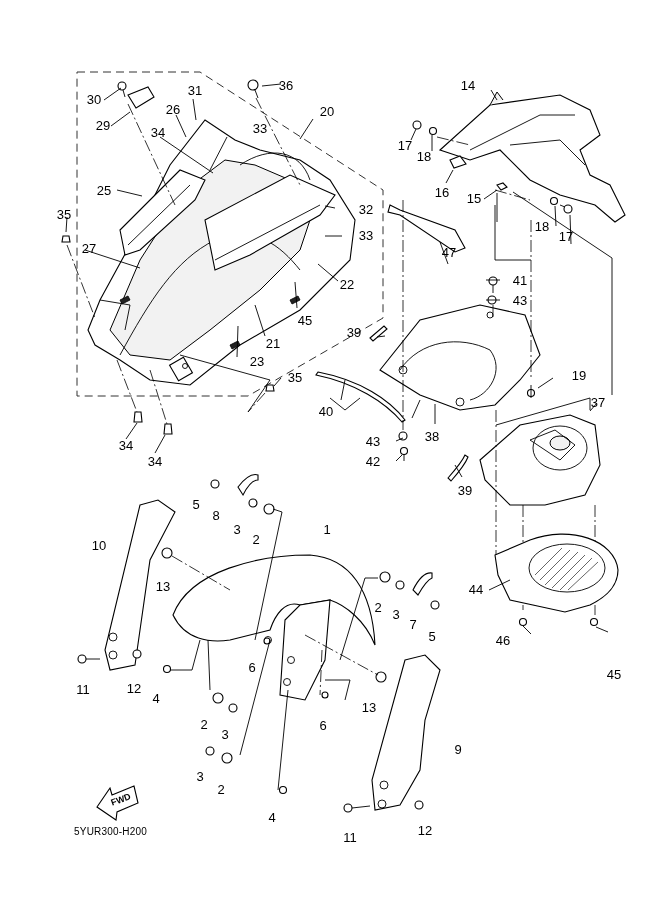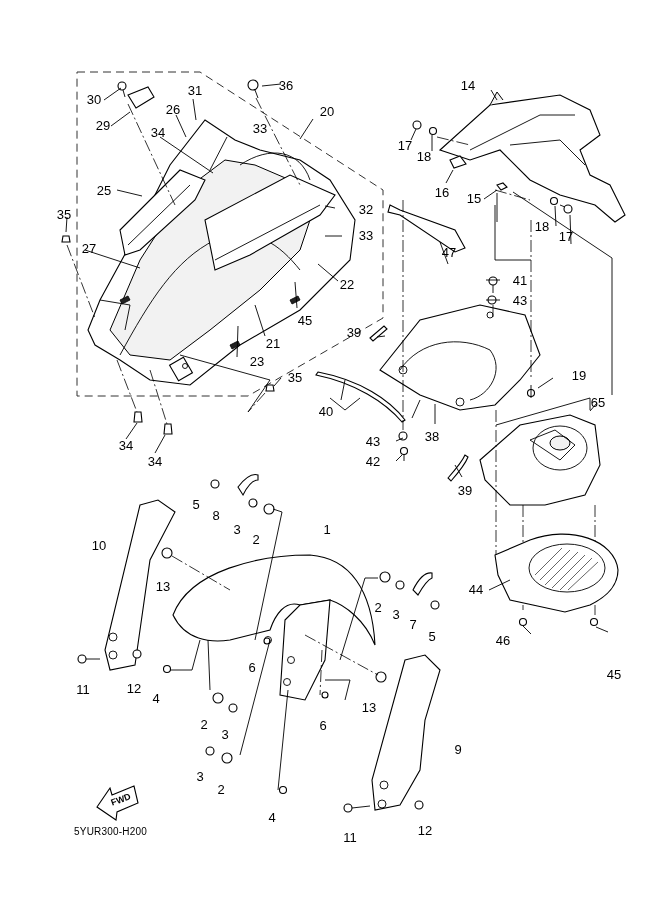--- a/index.html
+++ b/index.html
@@ -372,21 +372,21 @@
 <span class="lbl" style="left:94px;top:99px">30</span>
 <span class="lbl" style="left:195px;top:90px">31</span>
 <span class="lbl" style="left:366px;top:209px">32</span>
 <span class="lbl" style="left:260px;top:128px">33</span>
 <span class="lbl" style="left:366px;top:235px">33</span>
 <span class="lbl" style="left:126px;top:445px">34</span>
 <span class="lbl" style="left:155px;top:461px">34</span>
 <span class="lbl" style="left:64px;top:214px">35</span>
 <span class="lbl" style="left:295px;top:377px">35</span>
 <span class="lbl" style="left:286px;top:85px">36</span>
-<span class="lbl" style="left:598px;top:402px">65</span>
+<span class="lbl" style="left:598px;top:402px">37</span>
 <span class="lbl" style="left:432px;top:436px">38</span>
 <span class="lbl" style="left:354px;top:332px">39</span>
 <span class="lbl" style="left:465px;top:490px">39</span>
 <span class="lbl" style="left:326px;top:411px">40</span>
 <span class="lbl" style="left:520px;top:280px">41</span>
 <span class="lbl" style="left:373px;top:461px">42</span>
 <span class="lbl" style="left:520px;top:300px">43</span>
 <span class="lbl" style="left:373px;top:441px">43</span>
 <span class="lbl" style="left:476px;top:589px">44</span>
 <span class="lbl" style="left:614px;top:674px">45</span>

